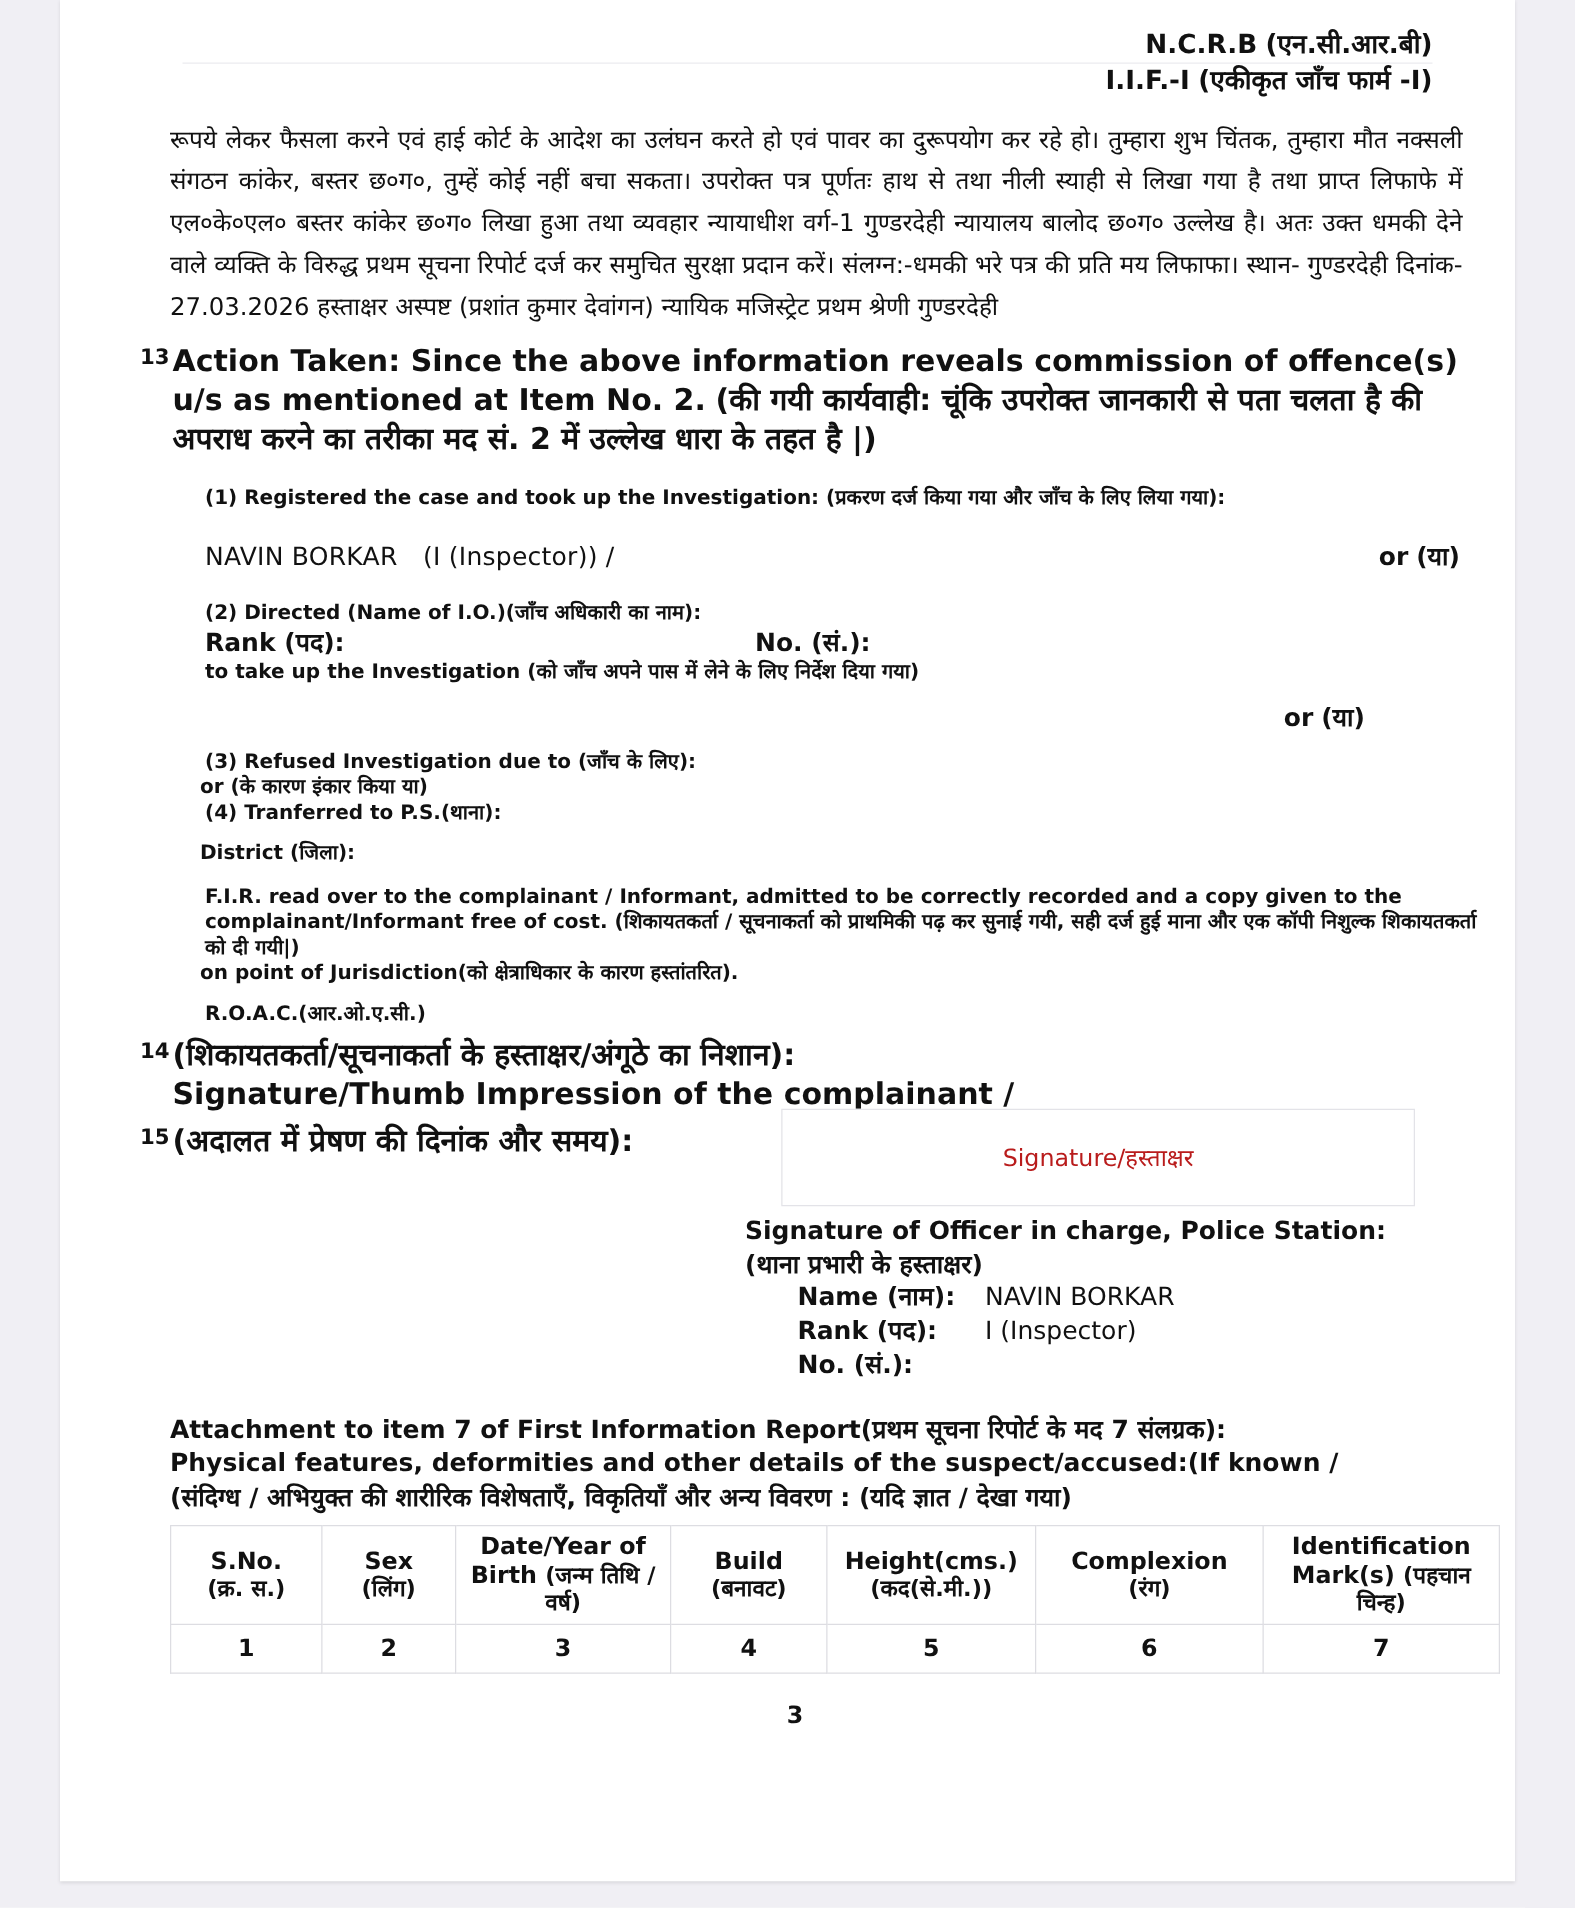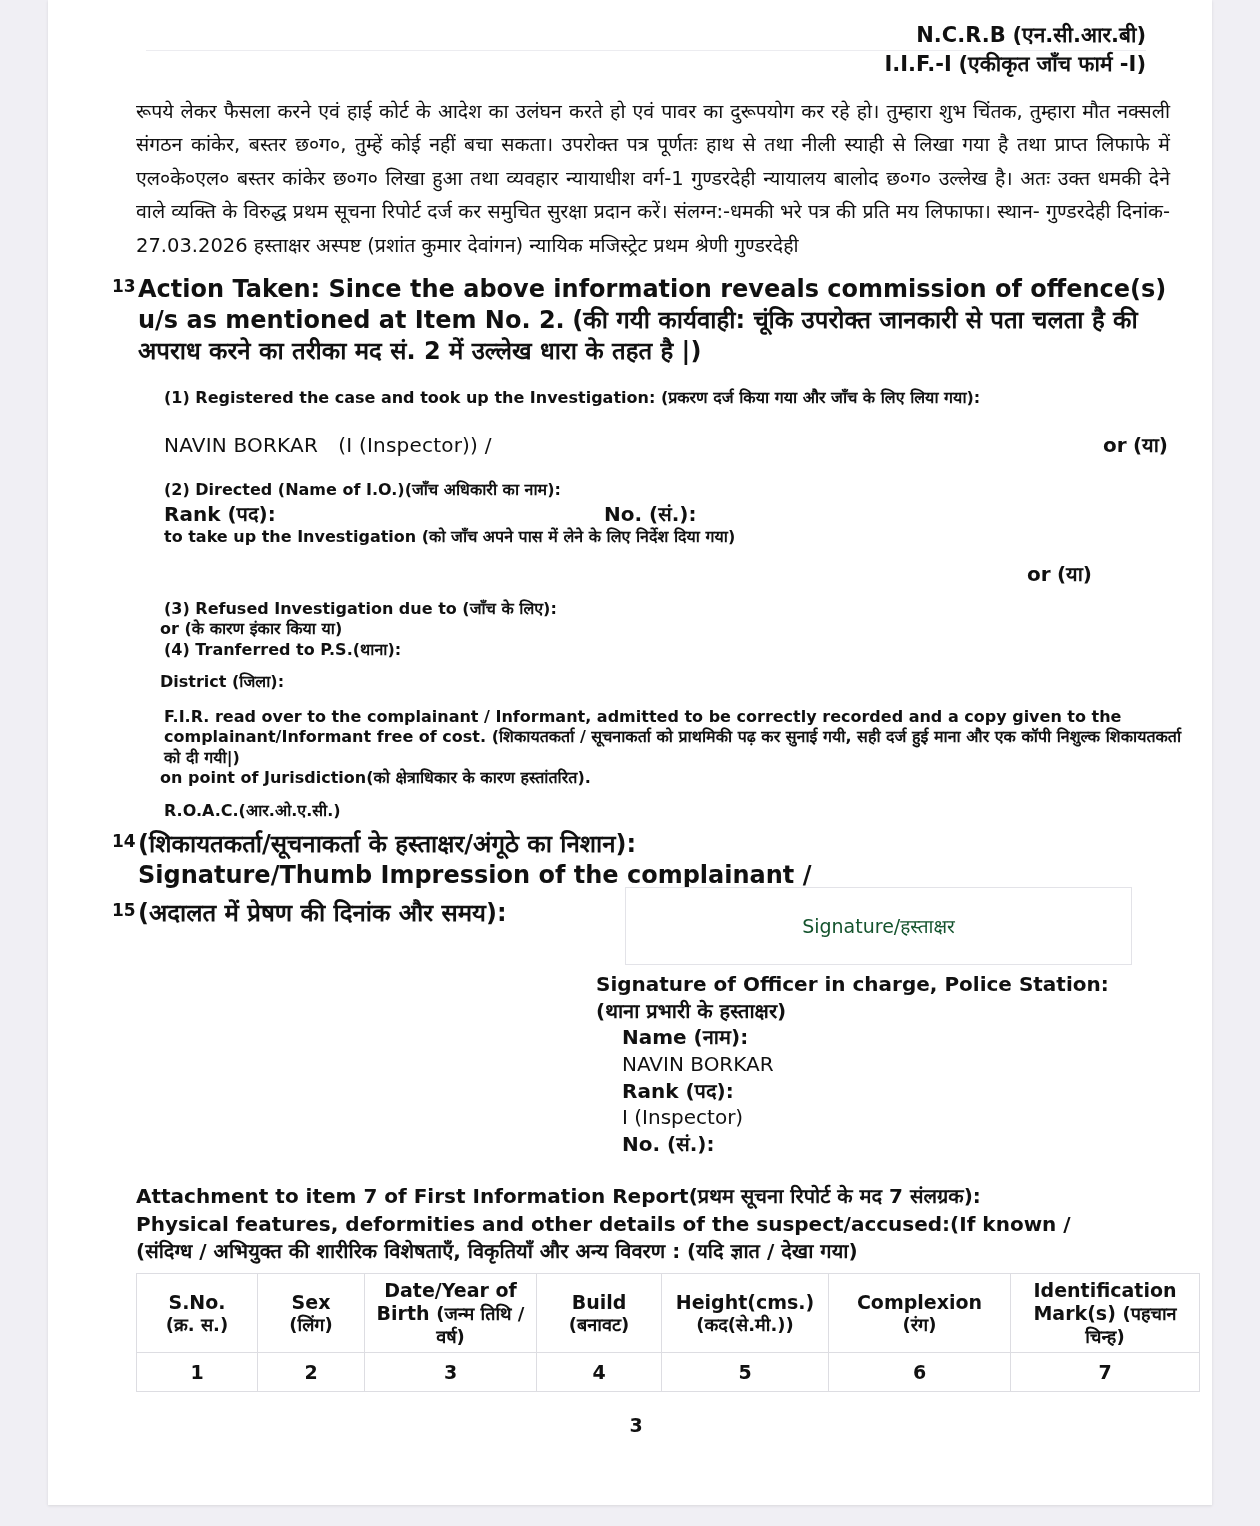--- a/index.html
+++ b/index.html
@@ -138,31 +138,31 @@
     top: -46px;
     width: 505px;
     height: 76px;
     border: 1px solid #e3e3e8;
     background: #fff;
     display: flex;
     align-items: center;
     justify-content: center;
   }
   .sig-ph {
-    color: #14532d;
+    color: #b91c1c;
     font-size: 19px;
   }
 
   .sig-block {
     margin-left: 460px;
     margin-top: 42px;
     font-size: 20px;
     line-height: 1.33;
   }
-  .nr-row { display: flex; margin-left: 26px; flex-direction: column; }
+  .nr-row { display: flex; margin-left: 42px; }
   .nr-lbl { width: 150px; font-weight: bold; }
   .nr-val { font-weight: normal; }
 
   
   .attach {
     margin-top: 26px;
     font-size: 20px;
     line-height: 1.36;
   }
 

